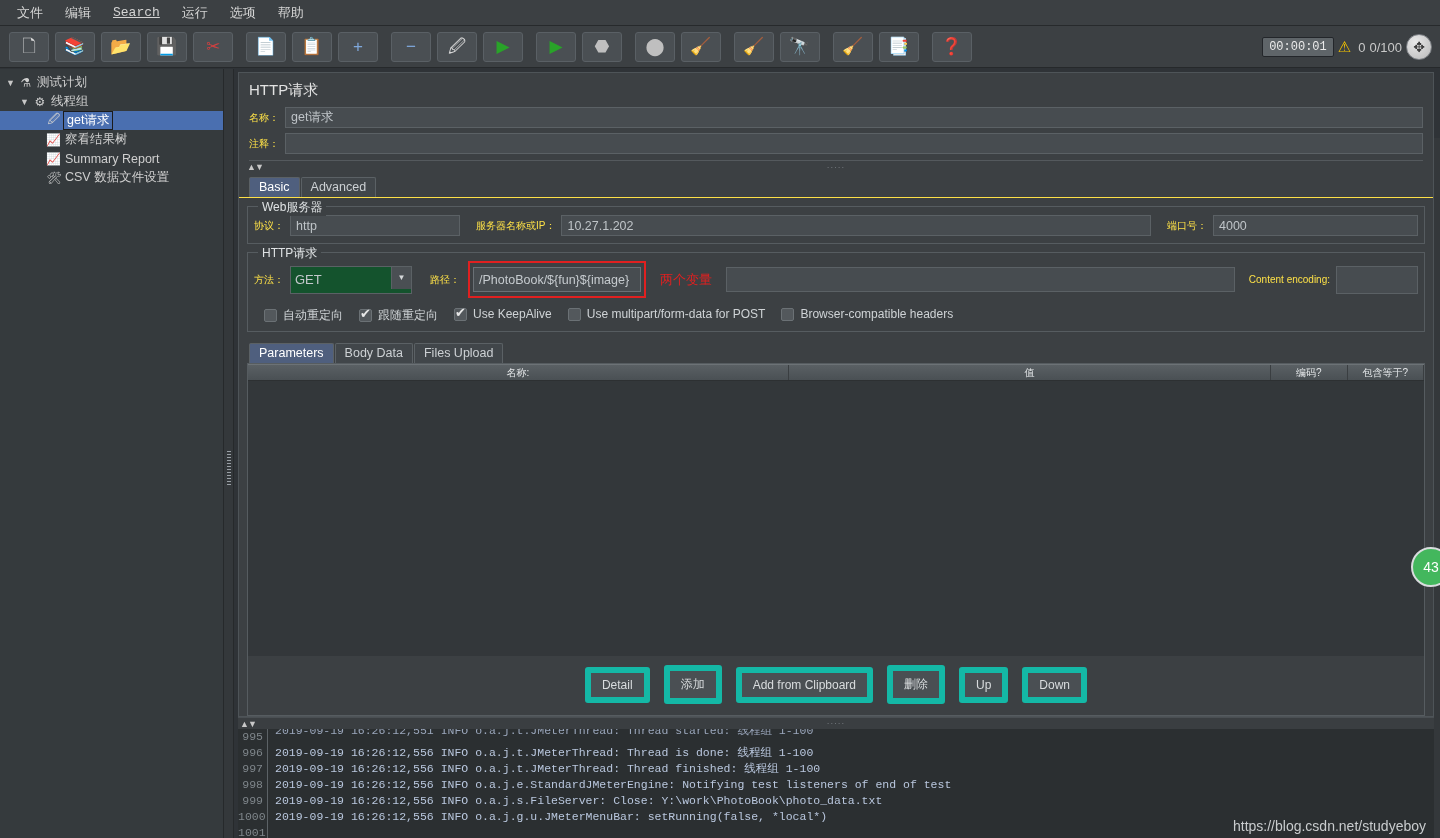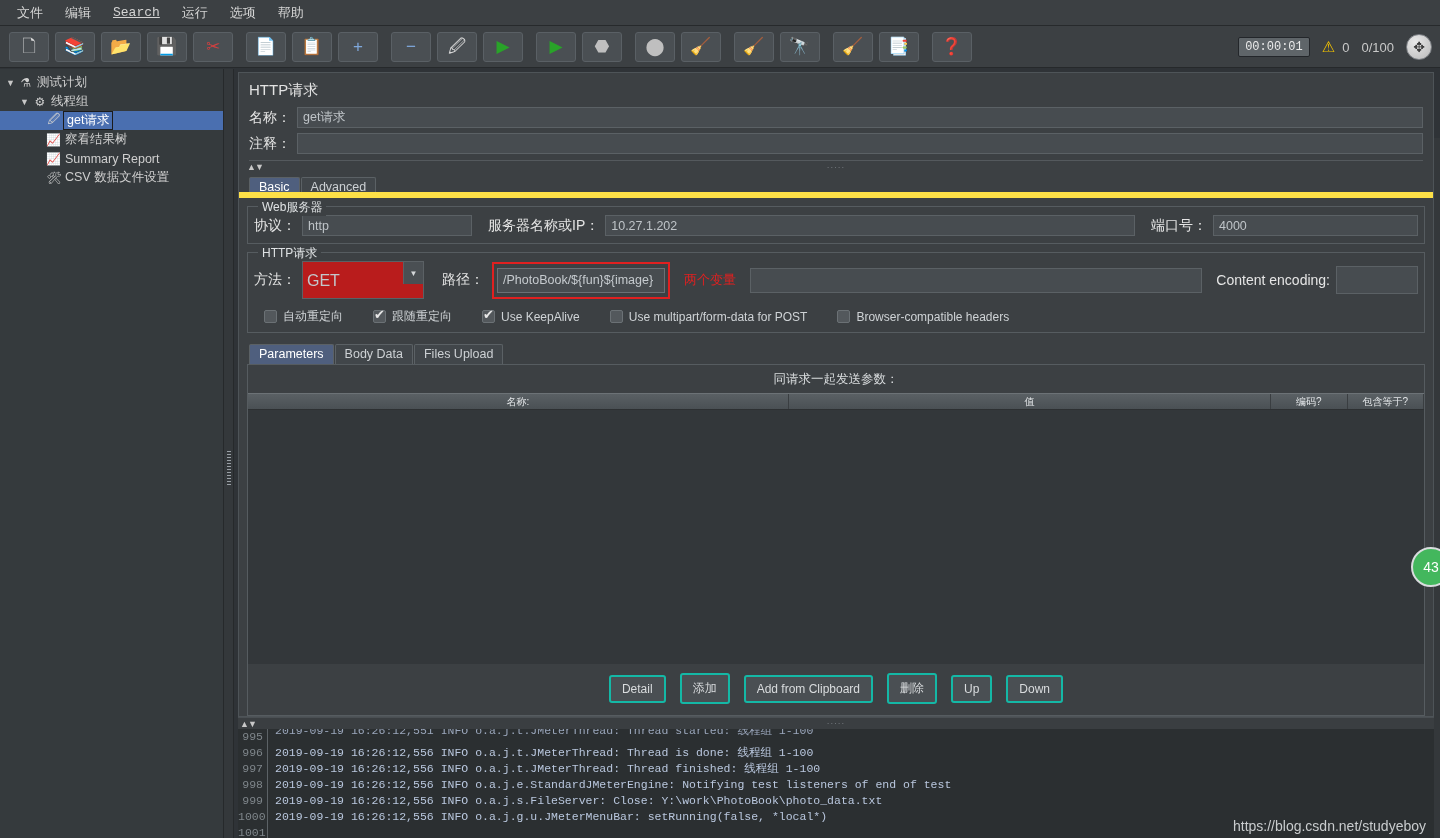--- a/index.html
+++ b/index.html
@@ -44,21 +44,21 @@
     border: 1px solid #5a6065;
     border-radius: 3px;
     display: flex; align-items: center; justify-content: center;
     font-size: 17px; line-height: 1;
     color: #dcdcdc; cursor: default;
     overflow: hidden;
   }
   .tb-sep { width: 7px; }
   .tb-right {
     position: absolute; right: 8px; top: 0; height: 42px;
-    display: flex; align-items: center; gap: 12px;
+    display: flex; align-items: center; gap: 4px;
   }
   #timer-field {
     background: #5f6569; border: 1px solid #23262a;
     color: #eaeaea; font-size: 12px;
     font-family: "Liberation Mono", "DejaVu Sans Mono", monospace;
     padding: 2px 6px; border-radius: 2px;
   }
   .warn-group { display: flex; align-items: center; gap: 7px; }
   .warn-count, .thread-count { color: #c9c9c9; font-size: 13px; }
   #stop-all-btn {
@@ -133,21 +133,21 @@
   .panel-title {
     font-size: 15px; color: #e2e2e2;
     padding: 8px 10px 6px 10px;
   }
   .field-row {
     display: flex; align-items: center;
     padding: 1px 10px 1px 10px;
     margin-bottom: 3px;
   }
   .field-label {
-    color: #e5e5e5; font-size: 14px;
+    color: #fde047; font-size: 10px;
     white-space: nowrap; margin-right: 6px;
   }
   .txt {
     background: #474c50; border: 1px solid #5b6165;
     color: #bfc4c8; font-size: 12.5px;
     height: 21px; padding: 0 5px; outline: none;
     font-family: "Liberation Sans", sans-serif;
   }
   .txt.flex { flex: 1; }
 
@@ -164,21 +164,21 @@
   }
   .collapse-strip .dots {
     position: absolute; left: 50%; transform: translateX(-50%);
     color: #7b8186; font-size: 8px; letter-spacing: 1px;
   }
 
   
   .tabstrip {
     display: flex; 
     padding-left: 10px; margin-top: 4px;
-    border-bottom: 6px solid #fde047;
+    border-bottom: 1px solid #fde047;
     height: 21px;
   }
   .tab {
     font-size: 12.5px; color: #cdd1d4;
     padding: 2px 9px 3px 9px;
     border: 1px solid #5b6165; border-bottom: none;
     background: #41464a; margin-right: 1px;
     border-radius: 2px 2px 0 0; cursor: default;
   }
   .tab.active { background: #4f5f7e; color: #ffffff; }
@@ -191,22 +191,22 @@
     position: relative;
   }
   .groupbox > .gtitle {
     position: absolute; top: -8px; left: 10px;
     background: #3c4043; padding: 0 4px;
     font-size: 12px; color: #dfe2e4;
   }
   .grow { display: flex; align-items: center; margin-top: 4px; }
 
   select.combo {
-    background: #b91c1c; border: 1px solid #5b6165;
-    color: #c3c8cc; font-size: 16px; height: 38px;
+    background: #14532d; border: 1px solid #5b6165;
+    color: #c3c8cc; font-size: 13px; height: 28px;
     width: 122px; padding-left: 4px; outline: none;
     -webkit-appearance: none; appearance: none;
     font-family: "Liberation Sans", sans-serif;
   }
   .combo-wrap { position: relative; display: inline-block; }
   .combo-wrap .arrow {
     position: absolute; right: 1px; top: 1px;
     width: 20px; height: 22px; background: #4a4f53;
     border-left: 1px solid #5b6165;
     display: flex; align-items: center; justify-content: center;
@@ -223,22 +223,22 @@
     color: #c6cbcf; font-size: 12.5px; padding: 0 5px;
     outline: none; font-family: "Liberation Sans", sans-serif;
   }
   .annotation-red {
     color: #e02020; font-size: 13px;
     margin-left: 14px; white-space: nowrap;
   }
 
   
   .cb-row {
-    display: flex; align-items: center;
-    margin: 9px 0 0 10px; gap: 30px;
+    display: flex; align-items: flex-start;
+    margin: 9px 0 0 10px; gap: 16px;
   }
   .cbx { display: flex; align-items: center; gap: 6px; }
   .box {
     width: 13px; height: 13px; flex: none;
     background: #53585c; border: 1px solid #6b7175;
     border-radius: 2px; position: relative;
   }
   .box.checked::after {
     content: "✔"; position: absolute;
     left: 0px; top: -4px; font-size: 13px; color: #e8e8e8;
@@ -269,21 +269,21 @@
     color: #e3e6e8; font-size: 10px;
     display: flex; align-items: center; justify-content: center;
     border-right: 1px solid #3a3e41;
   }
   .tbody { flex: 1; background: #33373a; }
   .btn-row {
     display: flex; justify-content: center; align-items: center;
     gap: 14px; padding: 9px 0 11px 0;
   }
   .btn {
-    background: #4a4f53; border: 2px solid #14b8a6;
+    background: #4a4f53; border: 6px solid #14b8a6;
     color: #d9dcde; font-size: 12px;
     padding: 5px 11px; border-radius: 3px;
     cursor: default; white-space: nowrap;
     font-family: "Liberation Sans", sans-serif;
   }
 
   
   #log-console {
     flex: 1; margin: 0 6px 0 4px;
     background: #2b2f31; display: flex; flex-direction: column;
@@ -558,21 +558,20 @@
           </div>
       </div>
 
       <div class="sub-tabstrip" id="param-tabs">
           <div class="tab active">Parameters</div>
           <div class="tab">Body Data</div>
           <div class="tab">Files Upload</div>
         </div>
 
       <div class="params-area">
-        <div class="params-caption">同请求一起发送参数：</div>
         <div class="thead" id="params-head">
             <div class="th" style="width: 46%;">名称:</div>
             <div class="th" style="width: 41%;">值</div>
             <div class="th" style="width: 6.5%;">编码?</div>
             <div class="th" style="width: 6.5%;">包含等于?</div>
           </div>
         <div class="tbody"></div>
         <div class="btn-row" id="param-buttons">
             <div class="btn">Detail</div>
             <div class="btn">添加</div>

